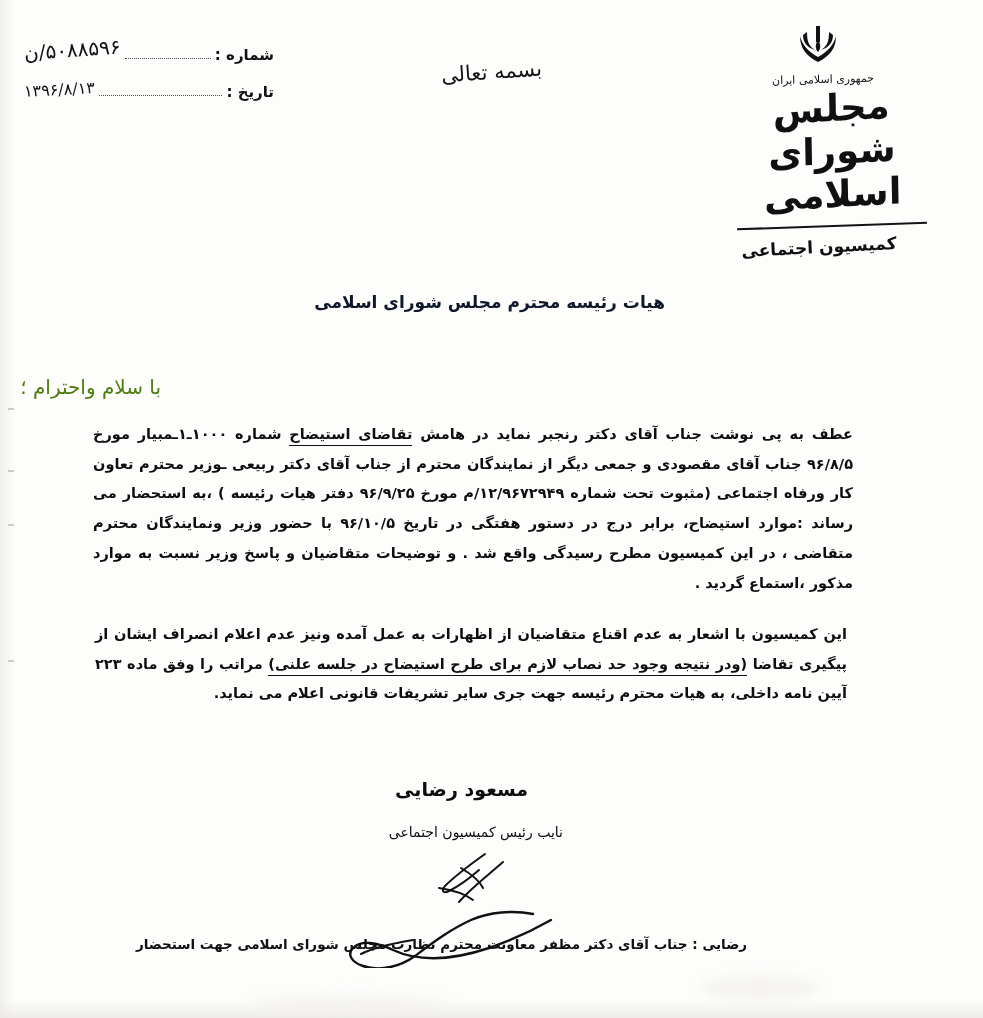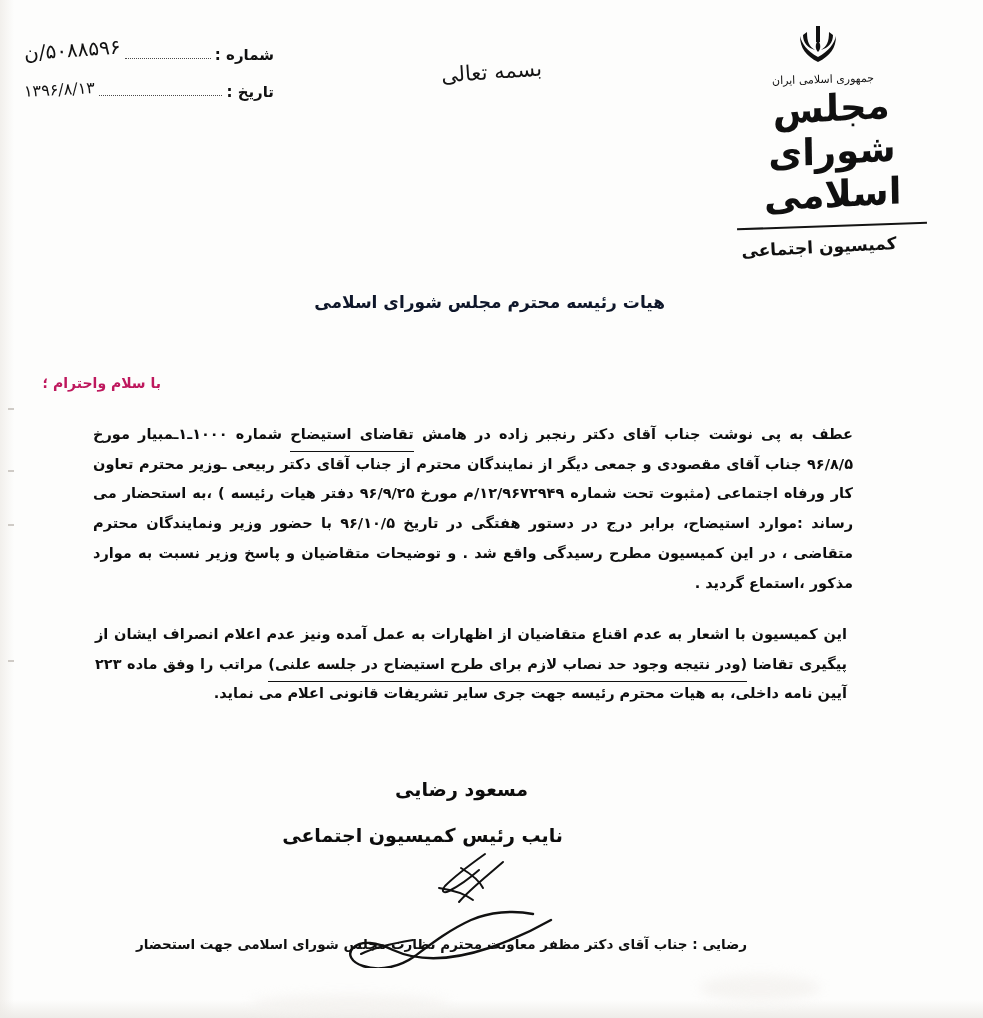--- a/index.html
+++ b/index.html
@@ -152,23 +152,23 @@
     right: 318px;
     font-size: 17px;
     font-weight: 700;
     color: #0f172a;
     letter-spacing: 0;
   }
   .salutation {
     position: absolute;
     top: 375px;
     right: 822px;
-    font-size: 14px;
-    font-weight: 700;
-    color: #be185d;
+    font-size: 20px;
+    font-weight: 400;
+    color: #4d7c0f;
     white-space: nowrap;
   }
   .para {
     position: absolute;
     font-size: 14.5px;
     line-height: 2.05;
     color: #0e0e0e;
     text-align: justify;
     font-weight: 700;
     direction: rtl;
@@ -178,39 +178,39 @@
     right: 130px;
     width: 760px;
   }
   .para-2 {
     top: 620px;
     right: 136px;
     width: 752px;
   }
   .u-strike {
     border-bottom: 1.5px solid #111;
-    padding-bottom: 9px;
+    padding-bottom: 3px;
   }
   .nowrap { white-space: nowrap; }
 
   
   .sig-name {
     position: absolute;
     top: 778px;
     right: 455px;
     font-size: 19px;
     font-weight: 700;
     color: #0d0d0d;
   }
   .sig-title {
     position: absolute;
     top: 824px;
     right: 420px;
-    font-size: 19px;
-    font-weight: 700;
+    font-size: 14px;
+    font-weight: 400;
     color: #0d0d0d;
   }
   .signature-svg {
     position: absolute;
     top: 848px;
     right: 360px;
     width: 420px;
     height: 120px;
   }
 
@@ -271,21 +271,21 @@
       <span class="ref-dots"></span>
       <span class="ref-value small">۱۳۹۶/۸/۱۳</span>
     </div>
   </div>
 
   <div class="addressee">هیات رئیسه محترم مجلس شورای اسلامی</div>
 
   <div class="salutation">با سلام واحترام ؛</div>
 
   <div class="para para-1">
-    <span>عطف به پی نوشت جناب آقای دکتر رنجبر زاده در هامش</span>
+    <span>عطف به پی نوشت جناب آقای دکتر رنجبر نماید در هامش</span>
     <span class="u-strike nowrap">تقاضای استیضاح</span>
     <span>شماره ۱۰۰۰ـ۱ـمبیار مورخ ۹۶/۸/۵ جناب آقای مقصودی و جمعی دیگر از نمایندگان محترم از جناب آقای دکتر ربیعی ـوزیر محترم تعاون کار ورفاه اجتماعی (مثبوت تحت شماره ۱۲/۹۶۷۲۹۴۹/م مورخ ۹۶/۹/۲۵ دفتر هیات رئیسه )</span>
     <span>،به استحضار می رساند :موارد استیضاح، برابر درج در دستور هفتگی در تاریخ ۹۶/۱۰/۵ با حضور وزیر ونمایندگان محترم متقاضی ، در این کمیسیون مطرح رسیدگی واقع شد . و توضیحات متقاضیان و پاسخ وزیر نسبت به موارد مذکور ،استماع گردید .</span>
   </div>
 
   <div class="para para-2">
     <span>این کمیسیون با اشعار به عدم اقناع متقاضیان از اظهارات به عمل آمده ونیز عدم اعلام انصراف ایشان از پیگیری تقاضا</span>
     <span class="u-strike">(ودر نتیجه وجود حد نصاب لازم برای طرح استیضاح در جلسه علنی)</span>
     <span>مراتب را وفق ماده ۲۲۳ آیین نامه داخلی، به هیات محترم رئیسه جهت جری سایر تشریفات قانونی اعلام می نماید.</span>
   </div>

